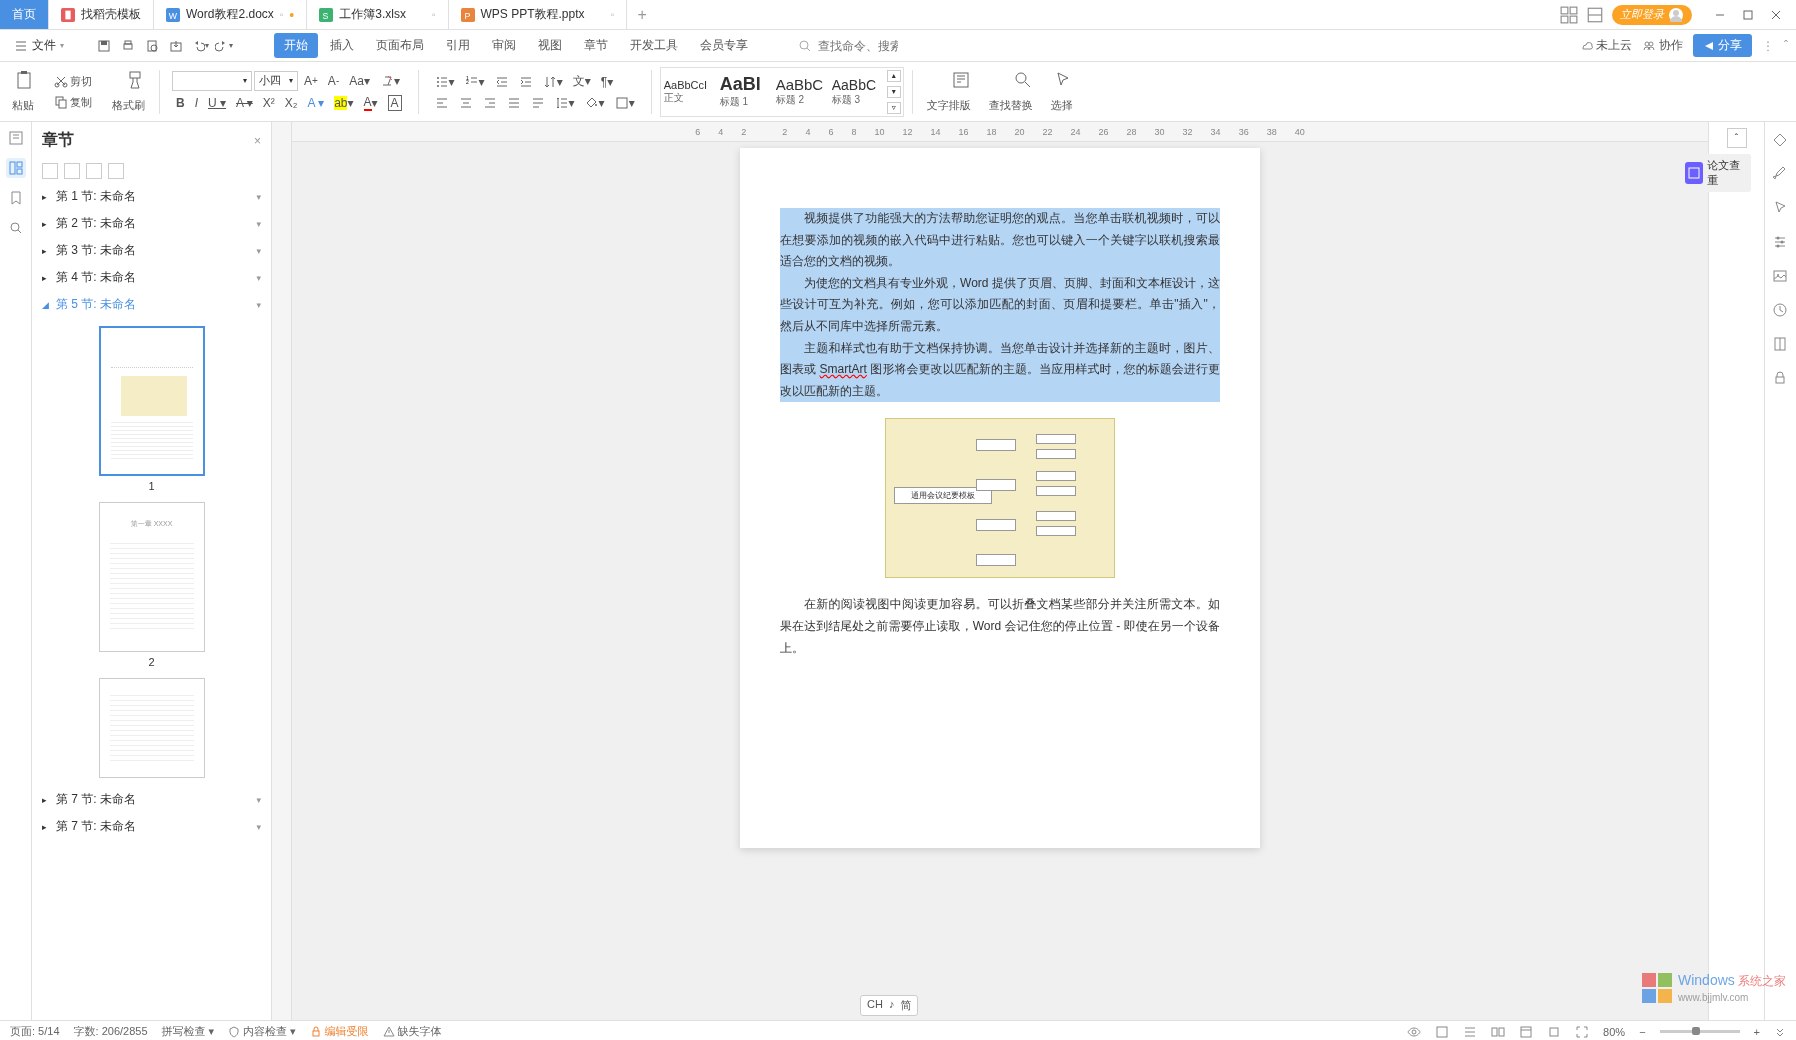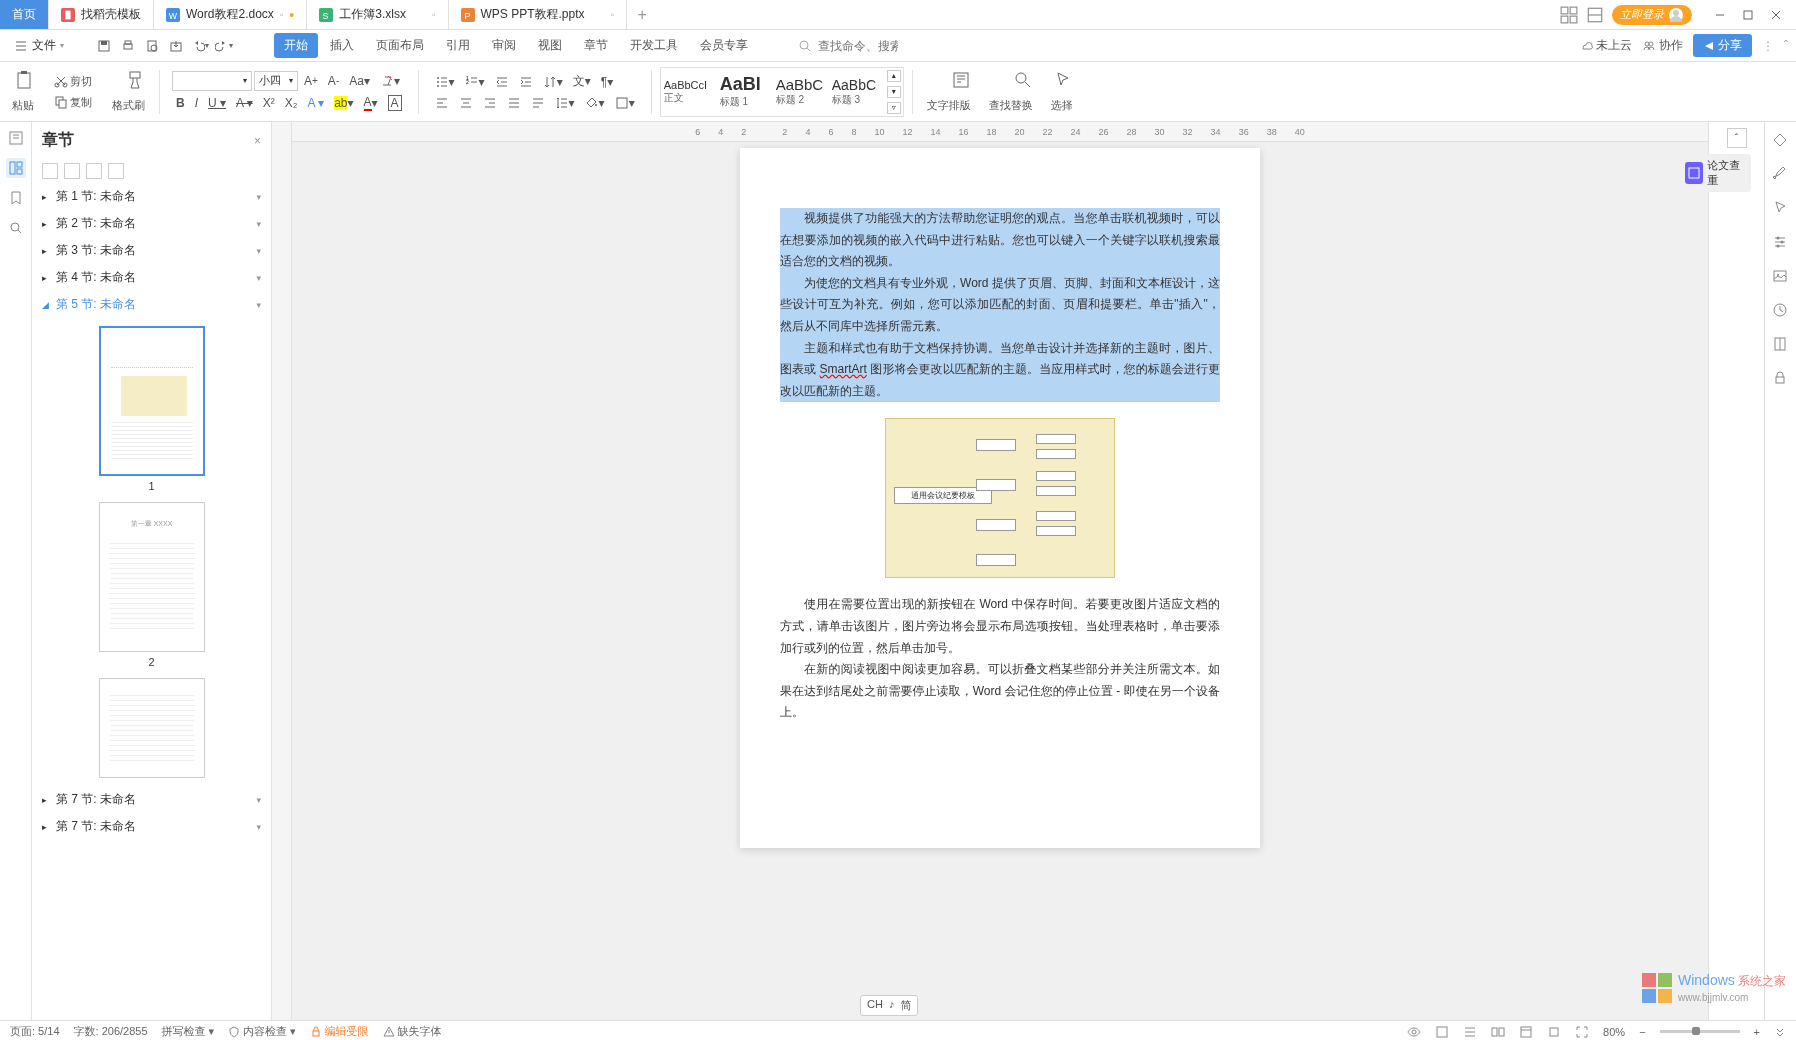--- a/index.html
+++ b/index.html
@@ -635,21 +635,20 @@
         <div class="box" style="left:90px;top:60px;width:40px;height:12px"></div>
         <div class="box" style="left:90px;top:100px;width:40px;height:12px"></div>
         <div class="box" style="left:90px;top:135px;width:40px;height:12px"></div>
         <div class="box" style="left:150px;top:15px;width:40px;height:10px"></div>
         <div class="box" style="left:150px;top:30px;width:40px;height:10px"></div>
         <div class="box" style="left:150px;top:52px;width:40px;height:10px"></div>
         <div class="box" style="left:150px;top:67px;width:40px;height:10px"></div>
         <div class="box" style="left:150px;top:92px;width:40px;height:10px"></div>
         <div class="box" style="left:150px;top:107px;width:40px;height:10px"></div>
       </div>
-      <p class="para">使用在需要位置出现的新按钮在 Word 中保存时间。若要更改图片适应文档的方式，请单击该图片，图片旁边将会显示布局选项按钮。当处理表格时，单击要添加行或列的位置，然后单击加号。</p>
       <p class="para">在新的阅读视图中阅读更加容易。可以折叠文档某些部分并关注所需文本。如果在达到结尾处之前需要停止读取，Word 会记住您的停止位置 - 即使在另一个设备上。</p>
     </div>
   </div>
 
   <div class="right-pane">
     <div class="collapse-arrow">ˆ</div>
     <div class="right-btn">
       <div class="icon">
           <svg width="14" height="14" viewBox="0 0 14 14">
             <rect x="2" y="2" width="10" height="10" stroke="#fff" fill="none"></rect>

